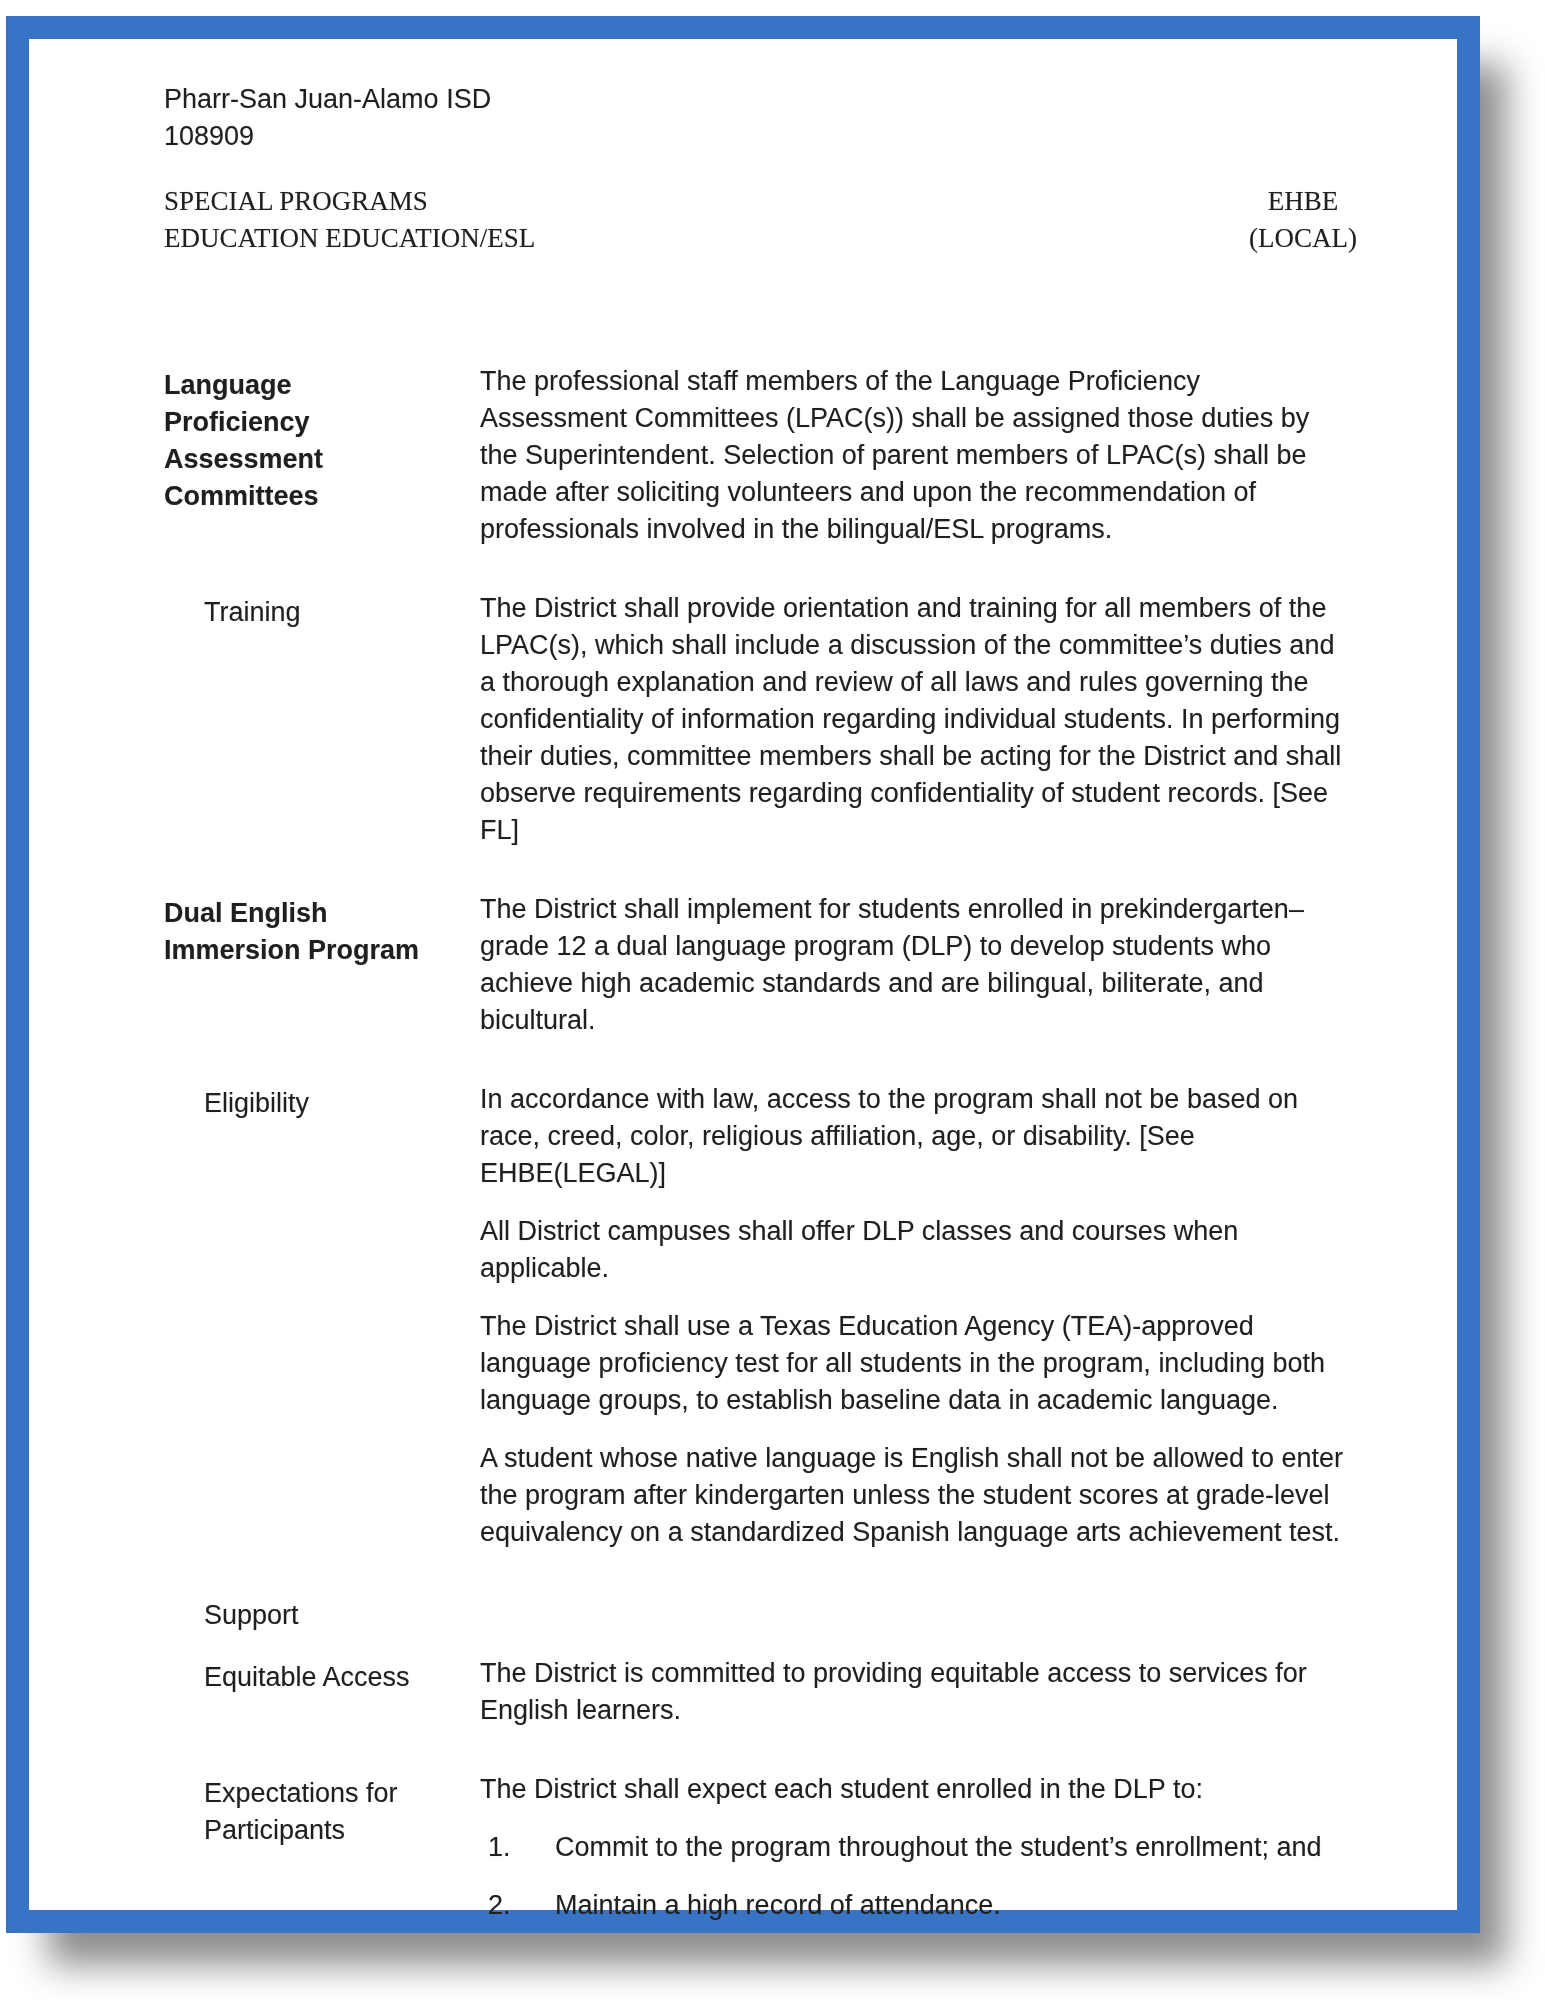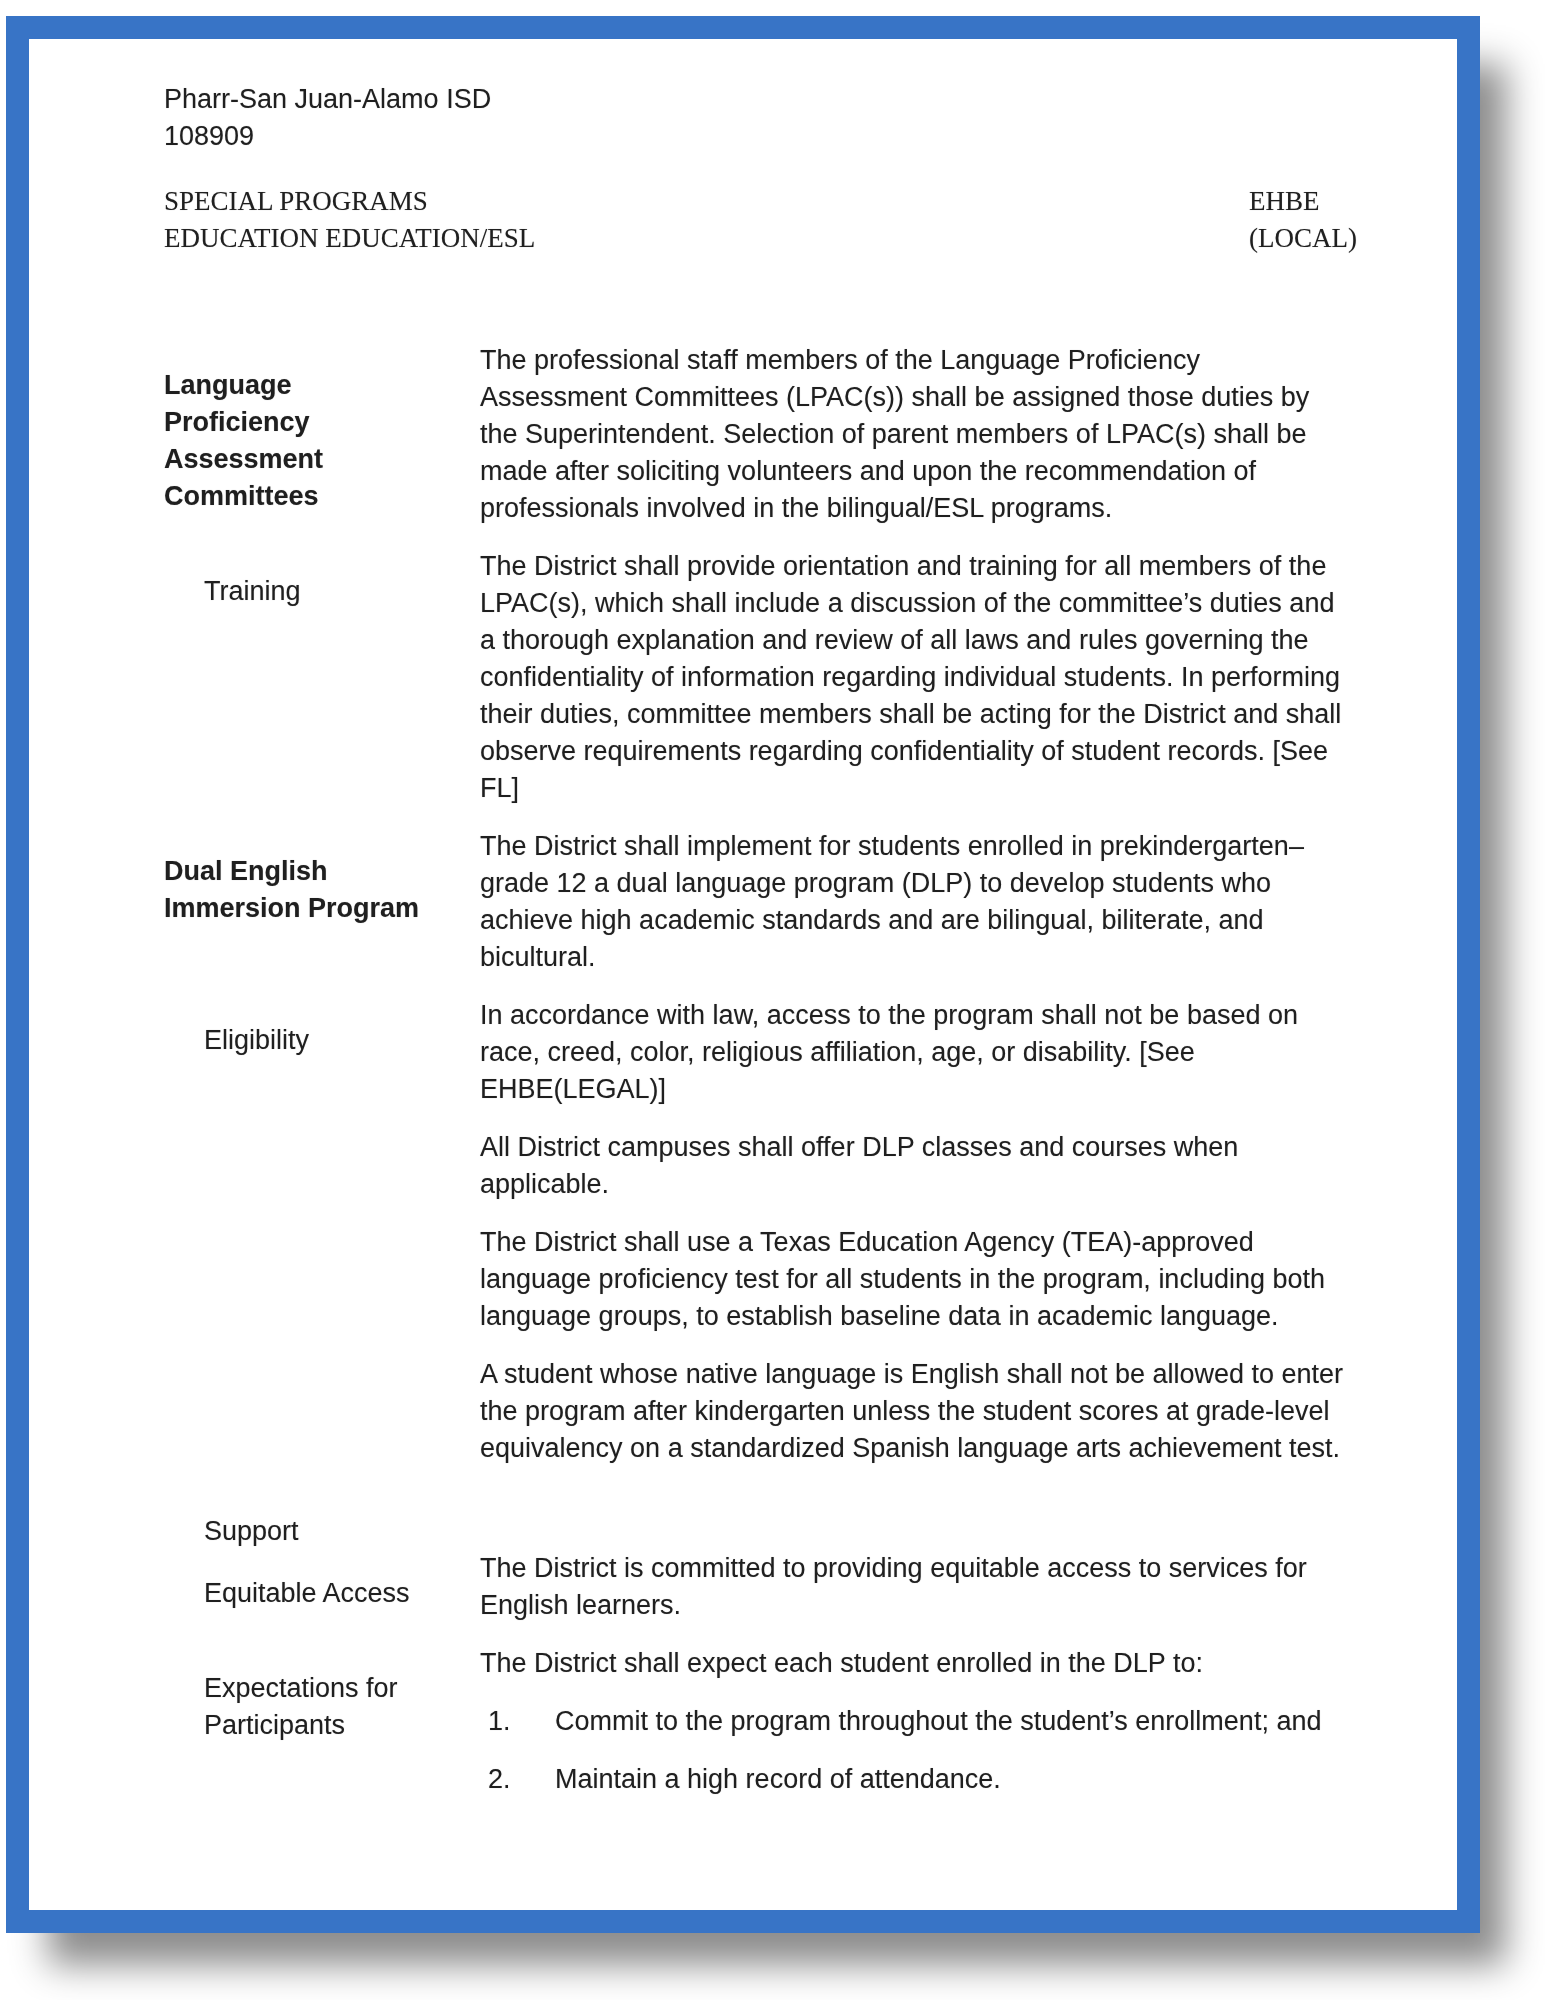--- a/index.html
+++ b/index.html
@@ -33,32 +33,32 @@
     text-shadow: 0 0 1px rgba(0,0,0,0.28);
   }
   .district-block div { white-space: nowrap; }
   .title-row {
     margin-top: 28px;
     display: flex;
     justify-content: space-between;
     align-items: flex-start;
     font-family: Liberation Serif, serif;
   }
-  .title-right { text-align: left; }
+  .title-right { text-align: center; }
   .policy-body { margin-top: 85px; }
   .row { display: flex; align-items: flex-start; }
   .label {
     flex: none;
     width: 260px;
     margin-right: 56px;
     margin-top: 25px;
   }
   .label.bold { font-weight: bold; }
   .label.indent { width: 220px; padding-left: 40px; }
-  .text { width: 870px; }
+  .text { width: 870px; margin-top: 21px; }
   .text p { margin: 0 0 21px 0; }
   .li { display: flex; margin: 0 0 21px 0; }
   .num {
     flex: none;
     width: 75px;
     box-sizing: border-box;
     padding-left: 8px;
   }
   .li-text { flex: 1; }
 </style>

